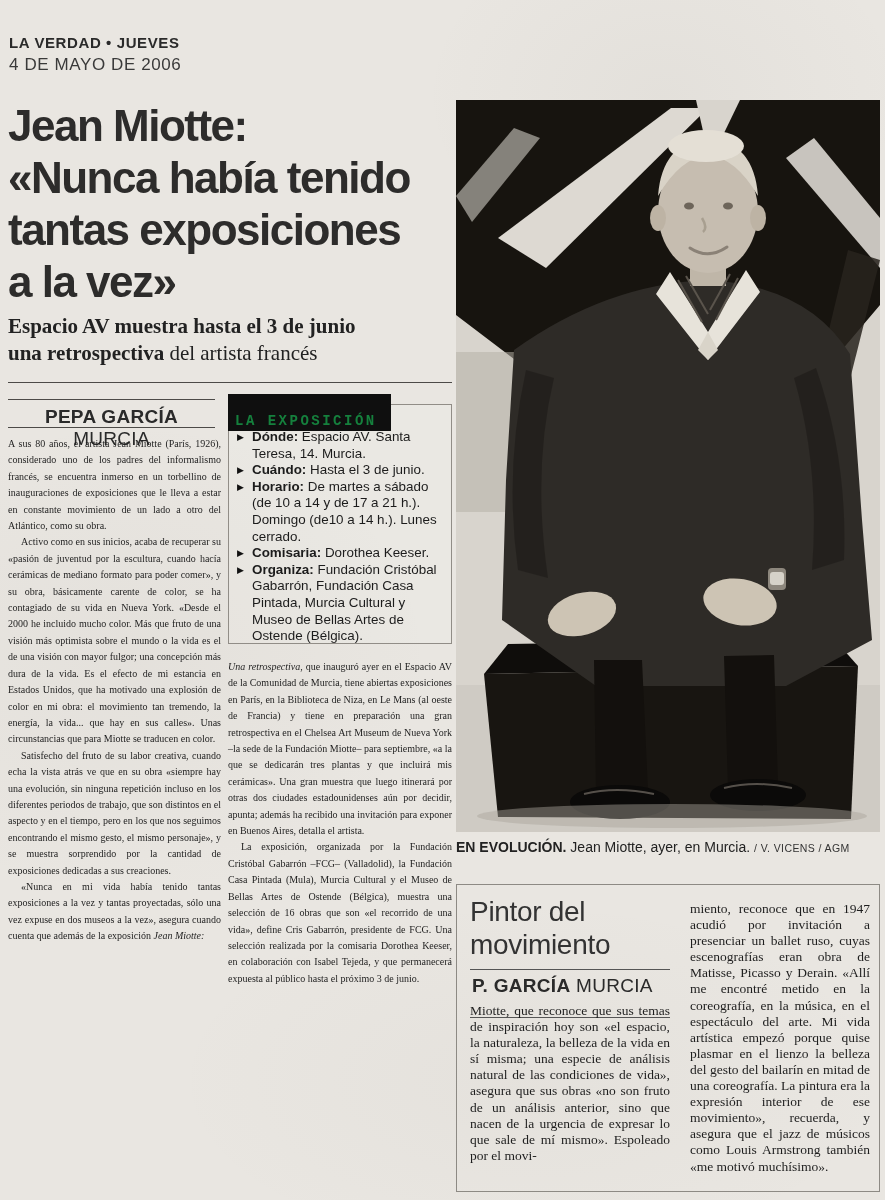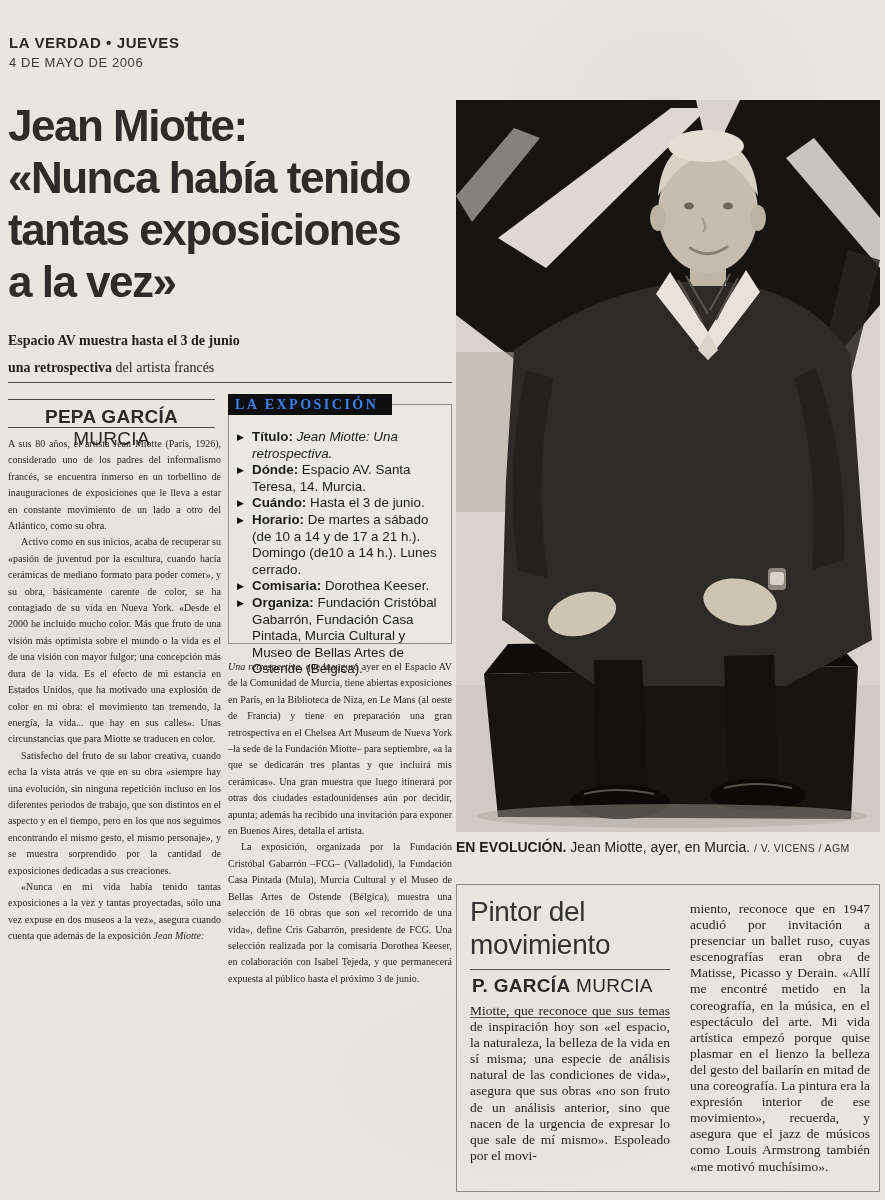--- a/index.html
+++ b/index.html
@@ -22,55 +22,55 @@
   .abs{position:absolute;}
   
   .masthead{
     left:9px;top:34px;
     font-family:"Liberation Sans",sans-serif;
     font-weight:700;font-size:15px;letter-spacing:0.6px;color:#2a2a2a;
   }
   .edition-date{
     left:9px;top:55px;
     font-family:"Liberation Sans",sans-serif;
-    font-weight:400;font-size:13px;letter-spacing:0.6px;color:#3a3a3a;
+    font-weight:400;font-size:17px;letter-spacing:0.6px;color:#3a3a3a;
   }
   
   .headline{
     left:8px;top:100px;width:452px;
     font-family:"Liberation Sans",sans-serif;
     font-weight:800;font-size:44px;line-height:52px;letter-spacing:-1.5px;
     color:#2d2c2b;white-space:pre-line;margin:0;
   }
   .subhead{
-    left:8px;top:327px;width:450px;
-    font-size:14px;line-height:27px;color:#222;
+    left:8px;top:313px;width:450px;
+    font-size:21px;line-height:27px;color:#222;
   }
   .subhead b{font-weight:700;}
   .rule{background:#4c4a47;height:1px;}
   
   .byline{
     font-family:"Liberation Sans",sans-serif;
     font-size:19px;letter-spacing:0.3px;color:#2a2a2a;text-align:center;
   }
   .byline .auth{font-weight:700;}
   
   .infobox{
     left:228px;top:404px;width:224px;height:240px;
     border:1px solid #918d87;
     background:rgba(255,255,255,0.08);
     box-sizing:border-box;
     padding:24px 6px 6px 8px;
   }
   .infobox-title{
     position:absolute;top:-11px;left:-1px;
-    background:#0f0f0f;color:#3b82f6;
-    font-family:Liberation Serif, serif;
+    background:#0f0f0f;color:#15803d;
+    font-family:Liberation Mono, monospace;
     font-weight:700;font-size:14px;letter-spacing:2.5px;
-    padding:3px 14px 2px 7px;
+    padding:19px 14px 2px 7px;
   }
   .ib-item{
     font-family:"Liberation Sans",sans-serif;
     font-size:13.4px;line-height:16.6px;color:#1c1c1c;
     padding-left:15px;text-align:left;
   }
   .ib-item .bullet{
     display:inline-block;margin-left:-15px;width:15px;
     font-size:9px;color:#111;vertical-align:1px;
   }
@@ -134,23 +134,20 @@
 
   <div class="abs rule" style="left:8px;top:382px;width:444px;"></div>
   <div class="abs rule" style="left:8px;top:399px;width:207px;"></div>
   <div class="abs byline" style="left:8px;top:406px;width:207px;">
     <span class="auth">PEPA GARCÍA</span><span> MURCIA</span>
   </div>
   <div class="abs rule" style="left:8px;top:427px;width:207px;"></div>
 
   <div class="abs infobox">
     <div class="infobox-title">LA EXPOSICIÓN</div>
-    <div class="ib-item">
-      <span class="bullet">▶</span><span class="lbl">Título: </span><span class="it">Jean Miotte: Una retrospectiva.</span>
-    </div>
     <div class="ib-item">
       <span class="bullet">▶</span><span class="lbl">Dónde: </span><span>Espacio AV. Santa Teresa, 14. Murcia.</span>
     </div>
     <div class="ib-item">
       <span class="bullet">▶</span><span class="lbl">Cuándo: </span><span>Hasta el 3 de junio.</span>
     </div>
     <div class="ib-item">
       <span class="bullet">▶</span><span class="lbl">Horario: </span><span>De martes a sábado (de 10 a 14 y de 17 a 21 h.). Domingo (de10 a 14 h.). Lunes cerrado.</span>
     </div>
     <div class="ib-item">

